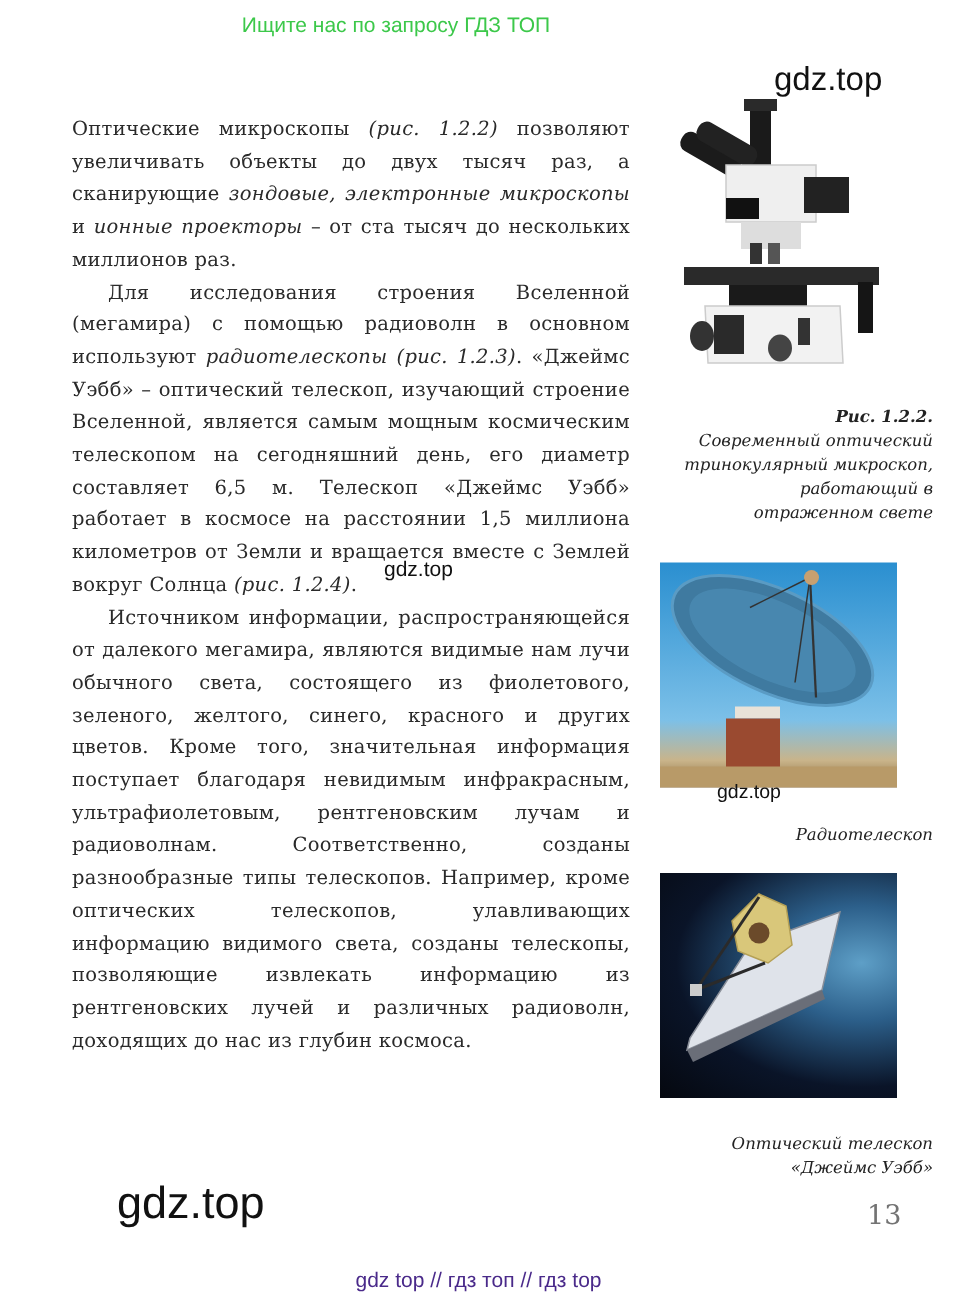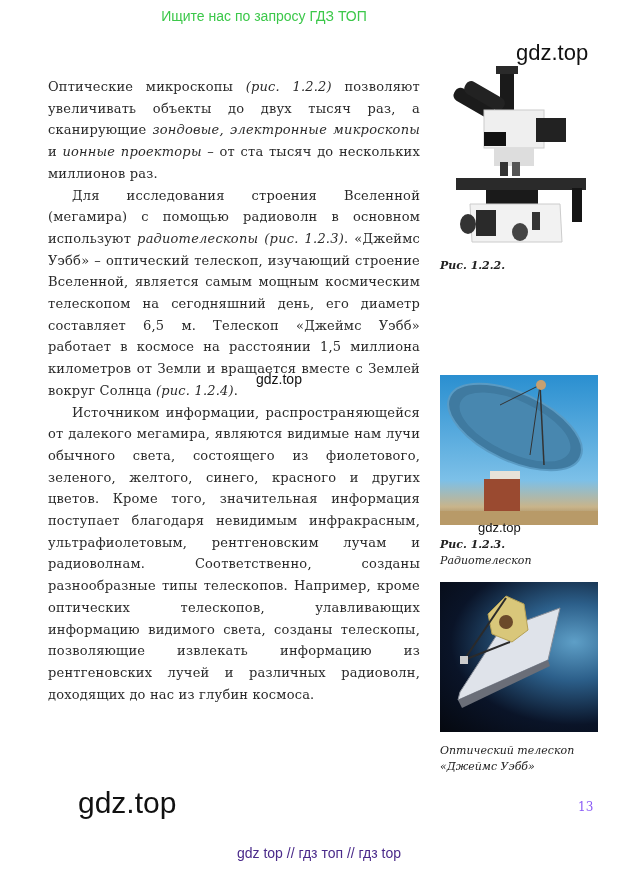--- a/index.html
+++ b/index.html
@@ -3,31 +3,31 @@
 <meta charset="utf-8">
 <style>
   html,body{margin:0;padding:0;background:#fff;}
   body{width:638px;height:871px;position:relative;overflow:hidden;font-family:"DejaVu Serif","Liberation Serif",serif;color:#2a2a2a;}
   .wm-top{position:absolute;top:8px;left:0;width:528px;text-align:center;font-family:"Liberation Sans",sans-serif;font-size:14px;color:#3cc84a;}
   .wm-gdz-tr{position:absolute;top:40px;left:516px;font-family:"Liberation Sans",sans-serif;font-size:22px;color:#111;}
   .wm-gdz-mid{position:absolute;top:371px;left:256px;font-family:"Liberation Sans",sans-serif;font-size:14px;color:#111;}
   .wm-gdz-img{position:absolute;top:520px;left:478px;font-family:"Liberation Sans",sans-serif;font-size:13px;color:#111;}
   .wm-gdz-big{position:absolute;top:786px;left:78px;font-family:"Liberation Sans",sans-serif;font-size:30px;color:#111;}
   .wm-bottom{position:absolute;top:845px;left:0;width:638px;text-align:center;font-family:"Liberation Sans",sans-serif;font-size:14px;color:#4a2a8a;}
-  .page-num{position:absolute;top:800px;left:578px;font-size:12px;color:#8b5cf6;}
+  .page-num{position:absolute;top:800px;left:578px;font-size:18px;color:#737373;}
 
   .text{position:absolute;left:48px;top:76px;width:372px;font-size:13px;line-height:21.7px;text-align:justify;letter-spacing:0.2px;}
   .text p{margin:0;}
   .text .ind{text-indent:24px;}
   .it{font-style:italic;}
   .b{font-weight:bold;}
   .num-hl{display:inline-block;background:#b9d9ee;padding:0 4px;font-weight:bold;border-radius:2px;}
 
   .fig{position:absolute;left:440px;}
-  .cap{position:absolute;left:440px;width:170px;text-align:left;font-style:italic;font-size:11px;line-height:16px;color:#222;}
+  .cap{position:absolute;left:452px;width:170px;text-align:right;font-style:italic;font-size:11px;line-height:16px;color:#222;margin-top:12px;}
   .cap .t{font-weight:bold;}
 
   
   .mic{top:62px;width:160px;height:190px;}
   
   .radio{top:375px;width:158px;height:150px;background:linear-gradient(#2a8fd0,#7cc0e8 70%,#c9b48a 88%,#8a6a3a);overflow:hidden;}
   
   .jwst{top:582px;width:158px;height:150px;background:radial-gradient(ellipse at 85% 40%,#5e9fc7 0%,#2c5f8a 30%,#0a1428 65%,#05080f 100%);overflow:hidden;}
 </style>
 </head>
@@ -69,38 +69,38 @@
     <rect x="46" y="128" width="52" height="14" fill="#1a1a1a"></rect>
     <path d="M30 142 L120 142 L122 180 L32 180 Z" fill="#f2f2f2" stroke="#ccc"></path>
     <rect x="36" y="148" width="20" height="26" fill="#2a2a2a"></rect>
     <ellipse cx="28" cy="162" rx="8" ry="10" fill="#333"></ellipse>
     <ellipse cx="80" cy="170" rx="8" ry="9" fill="#444"></ellipse>
     <rect x="92" y="150" width="8" height="18" fill="#333"></rect>
   </svg>
 </div>
 <div class="cap" style="top:258px;">
   <div class="t">Рис. 1.2.2.</div>
+  <div>Современный оптический тринокулярный микроскоп, работающий в отраженном свете</div>
 </div>
 
 <div class="fig radio">
   <svg width="158" height="150" viewBox="0 0 158 150">
     <ellipse cx="75" cy="52" rx="72" ry="34" transform="rotate(25 75 52)" fill="#3f7aa0" stroke="#5a9bc4" stroke-width="2"></ellipse>
     <ellipse cx="75" cy="52" rx="60" ry="26" transform="rotate(25 75 52)" fill="#4d8db5" opacity="0.7"></ellipse>
     <line x1="100" y1="10" x2="104" y2="90" stroke="#333" stroke-width="1.5"></line>
     <line x1="100" y1="10" x2="60" y2="30" stroke="#333" stroke-width="1"></line>
     <line x1="100" y1="10" x2="90" y2="80" stroke="#333" stroke-width="1"></line>
     <circle cx="101" cy="10" r="5" fill="#c8a070"></circle>
     <rect x="50" y="96" width="30" height="8" fill="#e8e2d8"></rect>
     <rect x="44" y="104" width="36" height="36" fill="#9a4a30"></rect>
     <rect x="0" y="136" width="158" height="14" fill="#b89a68"></rect>
   </svg>
 </div>
 <div class="wm-gdz-img">gdz.top</div>
 <div class="cap" style="top:537px;">
-  <div class="t">Рис. 1.2.3.</div>
   <div>Радиотелескоп</div>
 </div>
 
 <div class="fig jwst">
   <svg width="158" height="150" viewBox="0 0 158 150">
     <path d="M18 118 L108 78 L120 26 L60 48 L20 110 Z" fill="#dfe3ea" stroke="#8a8f99"></path>
     <path d="M18 118 L108 78 L110 84 L22 126 Z" fill="#6a6e78"></path>
     <polygon points="48,32 66,14 84,22 88,48 72,60 52,52" fill="#d9c77a" stroke="#b5a055"></polygon>
     <circle cx="66" cy="40" r="7" fill="#6b4a2a"></circle>
     <line x1="24" y1="78" x2="66" y2="16" stroke="#2a2a2a" stroke-width="2"></line>

